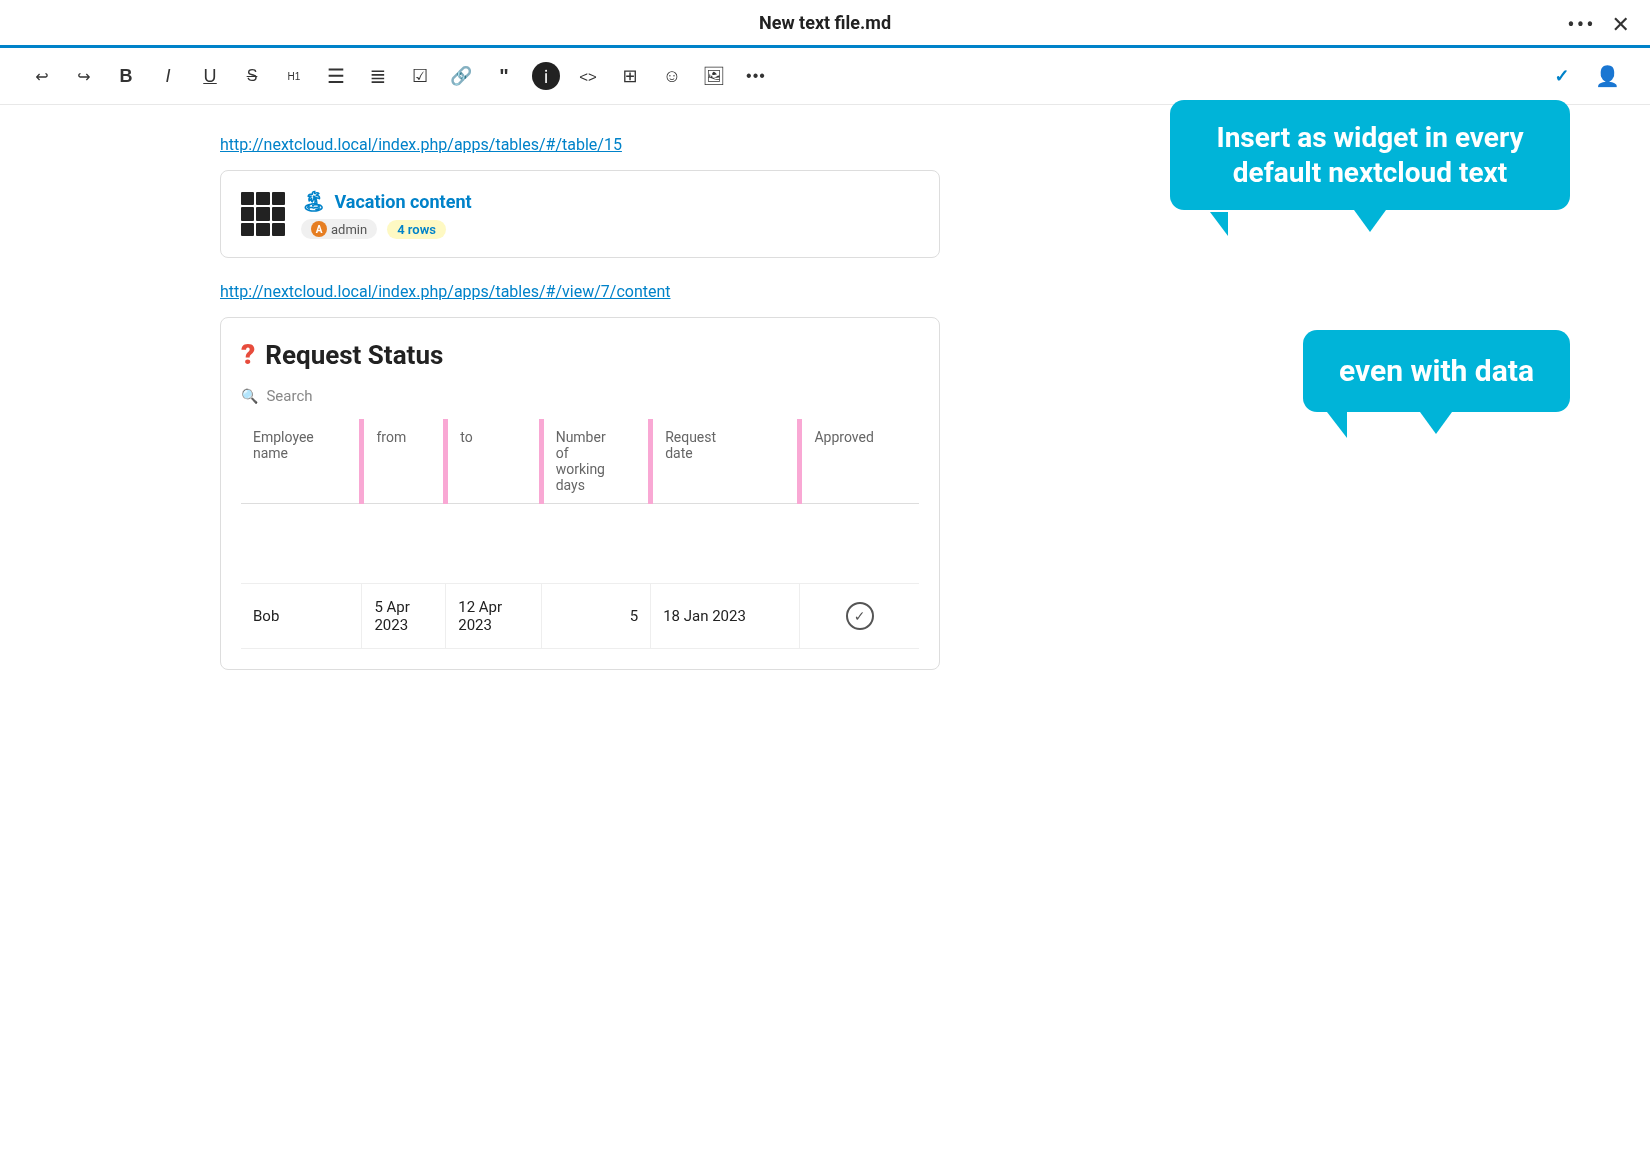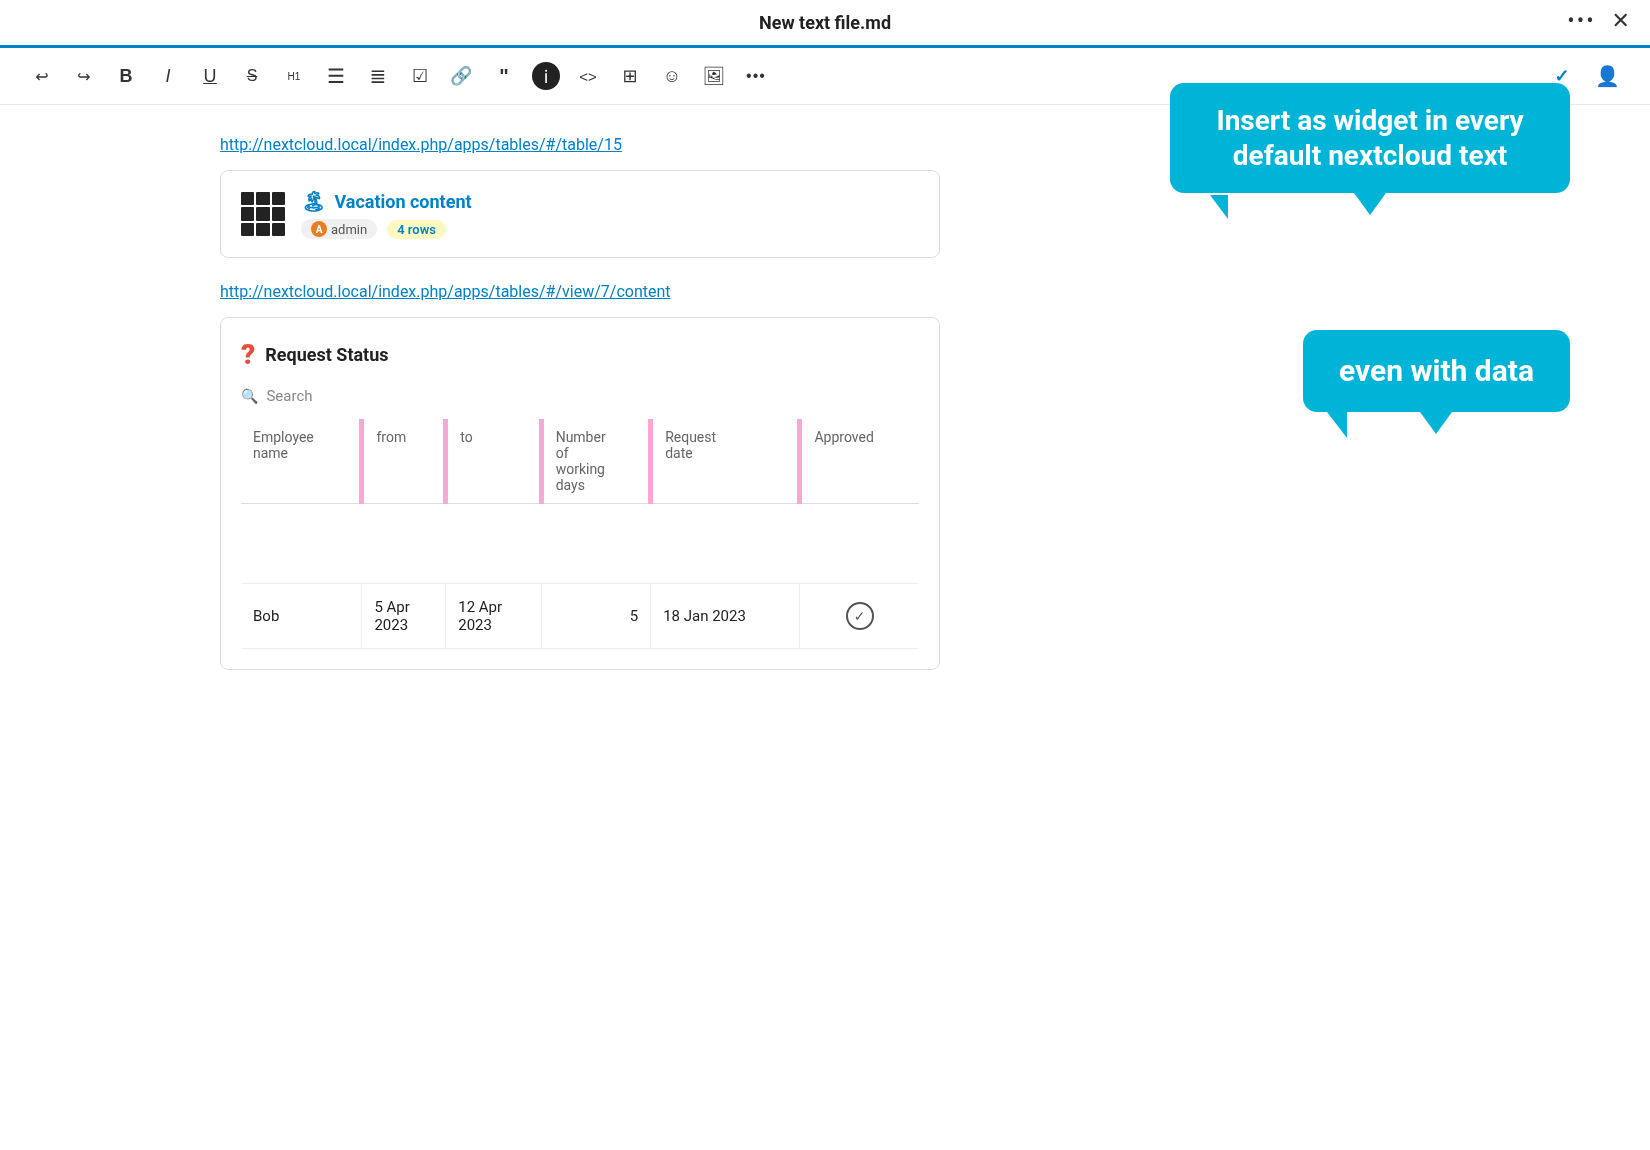--- a/index.html
+++ b/index.html
@@ -8,21 +8,21 @@
       background: #fff;
       width: 1650px;
       height: 1150px;
       overflow: hidden;
       position: relative;
     }
 
     
     .title-bar {
       display: flex;
-      align-items: flex-end;
+      align-items: flex-start;
       justify-content: center;
       padding: 12px 20px;
       border-bottom: 3px solid #0082c9;
       position: relative;
       background: #fff;
     }
     .title-bar-title {
       font-weight: 700;
       font-size: 18px;
       color: #222;
@@ -176,21 +176,21 @@
       align-items: center;
       gap: 10px;
       margin-bottom: 16px;
     }
     .question-mark {
       color: #e74c3c;
       font-size: 28px;
       font-weight: 900;
     }
     .table-widget-title {
-      font-size: 18px;
+      font-size: 26px;
       font-weight: 700;
       color: #222;
     }
     .search-row {
       display: flex;
       align-items: center;
       gap: 8px;
       margin-bottom: 14px;
       color: #888;
       font-size: 15px;
@@ -397,21 +397,21 @@
           <td style="text-align:center;">
             <div class="check-icon checked"></div>
           </td>
         </tr>
 
       </tbody>
     </table>
   </div>
 </div>
 
-<div class="callout-bubble callout-bubble-1" style="top:83px; right:80px;">
+<div class="callout-bubble callout-bubble-1" style="top:100px; right:80px;">
   <span>Insert as widget in every default nextcloud text</span>
   <div class="bubble-arrow-dl" style="bottom:-26px;left:40px;border-top-color:#00b4d8;"></div>
 </div>
 
 <div class="callout-bubble" style="position:absolute; top:330px; right:80px; font-size:30px; padding:22px 36px;">
   <span>even with data</span>
   <div style="position:absolute;bottom:-26px;left:24px;width:0;height:0;border-left:20px solid transparent;border-right:0px solid transparent;border-top:26px solid #00b4d8;"></div>
 </div>
 
 </body></html>

